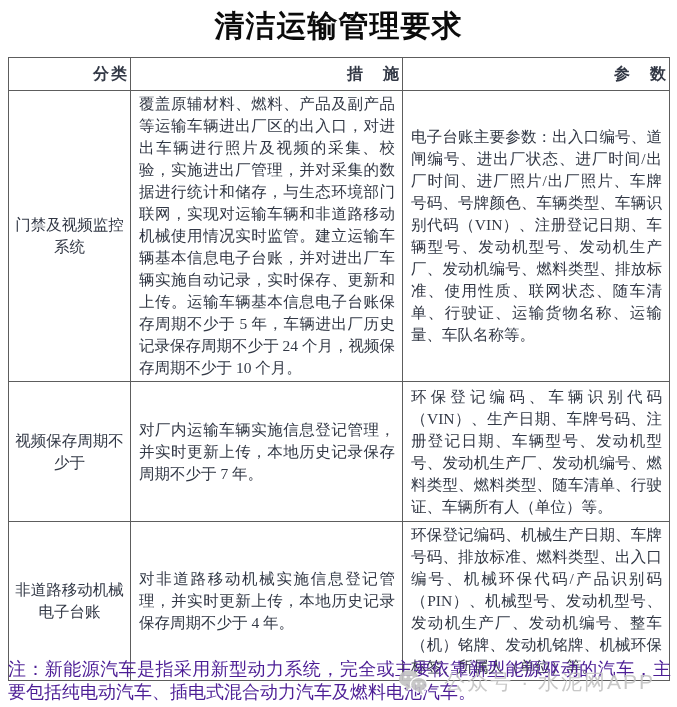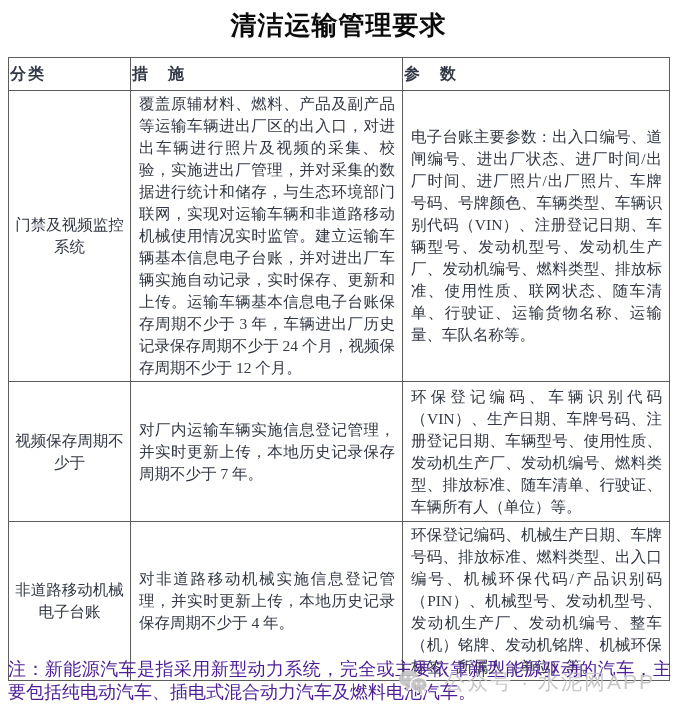--- a/index.html
+++ b/index.html
@@ -15,21 +15,21 @@
     font-family: "Liberation Serif", serif;
     color: #323845;
     overflow: hidden;
     box-sizing: border-box;
   }
   .title {
     margin: 0;
     padding-top: 4px;
     height: 50px;
     text-align: center;
-    font-size: 26px;
+    font-size: 30px;
     font-weight: bold;
     color: #0b0b0b;
     letter-spacing: 1px;
     line-height: 44px;
     font-family: "Liberation Serif", serif;
   }
   table.req {
     position: absolute;
     left: 8px;
     top: 57px;
@@ -43,21 +43,21 @@
   table.req th, table.req td {
     border: 1px solid #5d5d5d;
     box-sizing: border-box;
     font-size: 15.5px;
     line-height: 22px;
     color: #323845;
   }
   table.req th {
     height: 33px;
     font-weight: bold;
-    text-align: left;
+    text-align: right;
     vertical-align: middle;
     font-size: 16px;
     letter-spacing: 2px;
   }
   td.cat {
     text-align: center;
     vertical-align: middle;
     padding: 4px 6px;
   }
   td.measure, td.params {
@@ -116,27 +116,27 @@
     <thead>
       <tr>
         <th>分类</th>
         <th>措　施</th>
         <th>参　数</th>
       </tr>
     </thead>
     <tbody>
       <tr class="r1">
         <td class="cat">门禁及视频监控系统</td>
-        <td class="measure">覆盖原辅材料、燃料、产品及副产品等运输车辆进出厂区的出入口，对进出车辆进行照片及视频的采集、校验，实施进出厂管理，并对采集的数据进行统计和储存，与生态环境部门联网，实现对运输车辆和非道路移动机械使用情况实时监管。建立运输车辆基本信息电子台账，并对进出厂车辆实施自动记录，实时保存、更新和上传。运输车辆基本信息电子台账保存周期不少于 3 年，车辆进出厂历史记录保存周期不少于 24 个月，视频保存周期不少于 12 个月。</td>
+        <td class="measure">覆盖原辅材料、燃料、产品及副产品等运输车辆进出厂区的出入口，对进出车辆进行照片及视频的采集、校验，实施进出厂管理，并对采集的数据进行统计和储存，与生态环境部门联网，实现对运输车辆和非道路移动机械使用情况实时监管。建立运输车辆基本信息电子台账，并对进出厂车辆实施自动记录，实时保存、更新和上传。运输车辆基本信息电子台账保存周期不少于 5 年，车辆进出厂历史记录保存周期不少于 24 个月，视频保存周期不少于 10 个月。</td>
         <td class="params">电子台账主要参数：出入口编号、道闸编号、进出厂状态、进厂时间/出厂时间、进厂照片/出厂照片、车牌号码、号牌颜色、车辆类型、车辆识别代码（VIN）、注册登记日期、车辆型号、发动机型号、发动机生产厂、发动机编号、燃料类型、排放标准、使用性质、联网状态、随车清单、行驶证、运输货物名称、运输量、车队名称等。</td>
       </tr>
       <tr class="r2">
         <td class="cat">视频保存周期不少于</td>
         <td class="measure">对厂内运输车辆实施信息登记管理，并实时更新上传，本地历史记录保存周期不少于 7 年。</td>
-        <td class="params">环保登记编码、车辆识别代码（VIN）、生产日期、车牌号码、注册登记日期、车辆型号、使用性质、发动机生产厂、发动机编号、燃料类型、排放标准、随车清单、行驶证、车辆所有人（单位）等。</td>
+        <td class="params">环保登记编码、车辆识别代码（VIN）、生产日期、车牌号码、注册登记日期、车辆型号、发动机型号、发动机生产厂、发动机编号、燃料类型、燃料类型、随车清单、行驶证、车辆所有人（单位）等。</td>
       </tr>
       <tr class="r3">
         <td class="cat">非道路移动机械电子台账</td>
         <td class="measure">对非道路移动机械实施信息登记管理，并实时更新上传，本地历史记录保存周期不少于 4 年。</td>
         <td class="params">环保登记编码、机械生产日期、车牌号码、排放标准、燃料类型、出入口编号、机械环保代码/产品识别码（PIN）、机械型号、发动机型号、发动机生产厂、发动机编号、整车（机）铭牌、发动机铭牌、机械环保标签、所属人（单位）等。</td>
       </tr>
     </tbody>
   </table>
 
   <p class="footnote">注：新能源汽车是指采用新型动力系统，完全或主要依靠新型能源驱动的汽车，主要包括纯电动汽车、插电式混合动力汽车及燃料电池汽车。</p>

